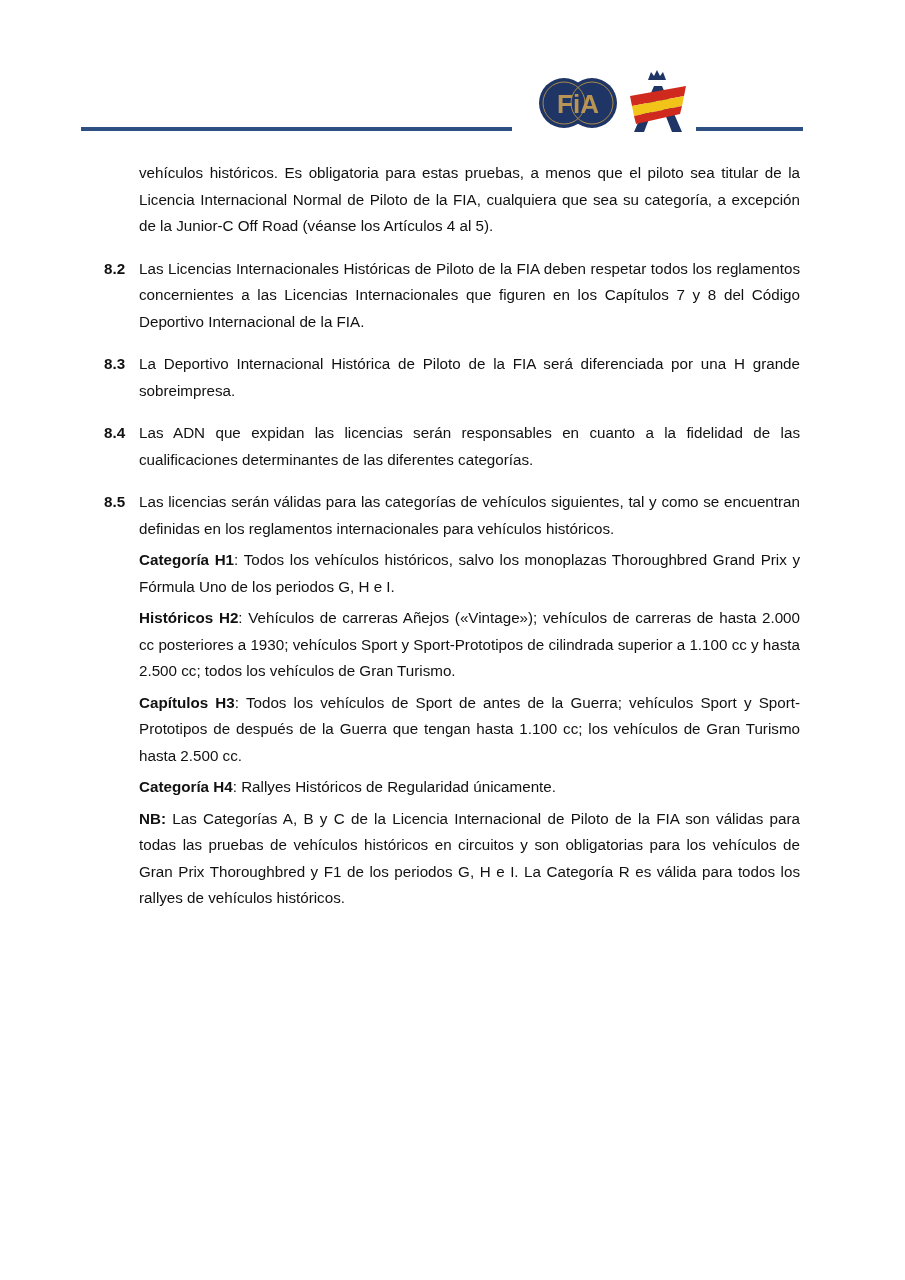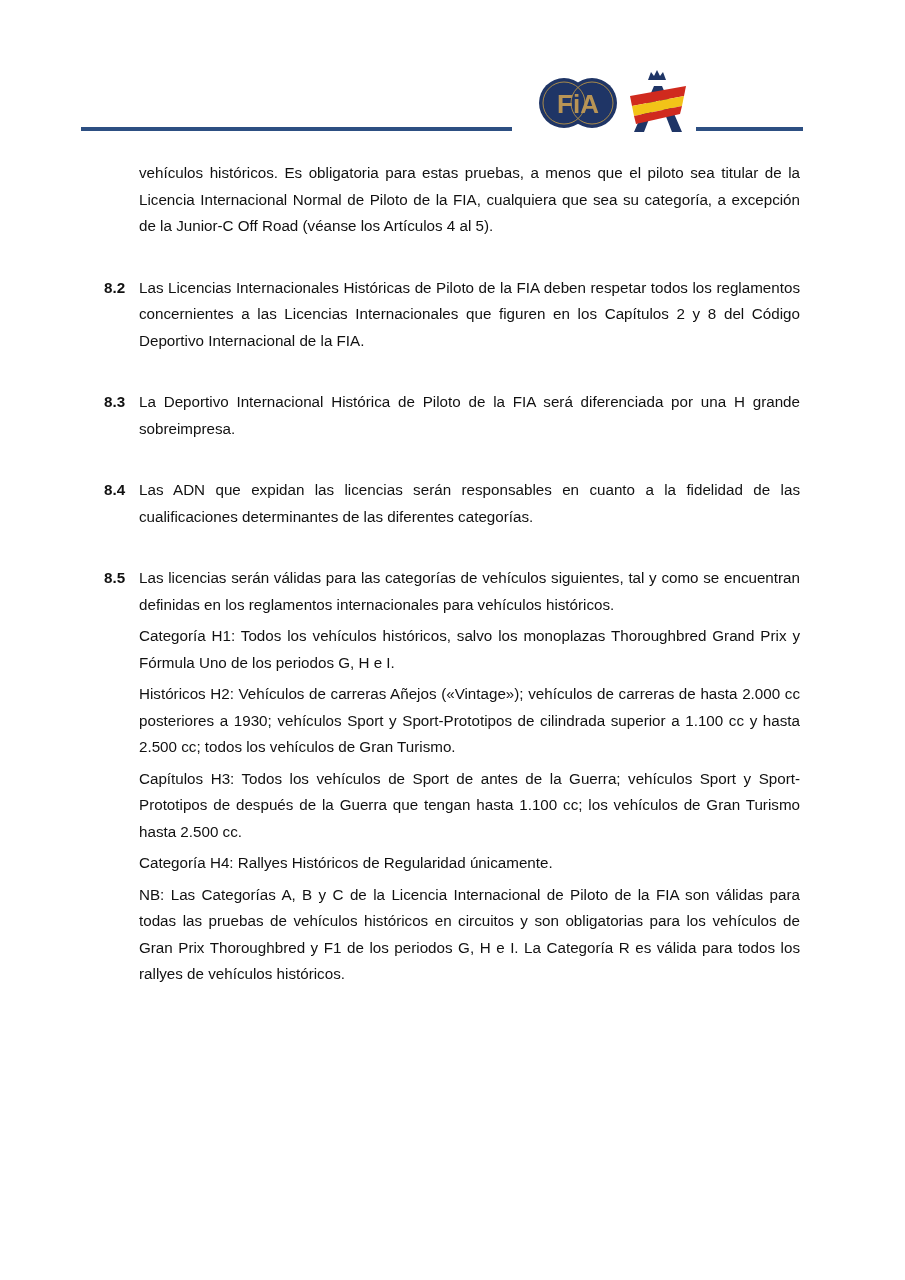--- a/index.html
+++ b/index.html
@@ -5,24 +5,24 @@
     html, body { margin:0; padding:0; background:#ffffff; }
     body { width:905px; height:1280px; position:relative; overflow:hidden;
            font-family:"Liberation Sans", sans-serif; color:#111; }
     .header-line { position:absolute; height:4px; background:#2d4f82; top:127px; }
     .line-left { left:81px; width:431px; }
     .line-right { left:696px; width:107px; }
     .logo-fia { position:absolute; left:538px; top:76px; width:80px; height:54px; }
     .logo-rfeda { position:absolute; left:626px; top:66px; width:62px; height:68px; }
     .content { position:absolute; left:104px; top:160px; width:696px; font-size:15.2px; line-height:26.5px; }
     .para { text-align:justify; margin:0 0 0 35px; }
-    .section { position:relative; margin-top:35px; }
+    .section { position:relative; margin-top:16px; }
     .num { position:absolute; left:0; top:0; font-weight:bold; }
     .sub { margin-top:5px; }
-    b { font-weight:normal; }
+    b { font-weight:bold; }
   </style>
 </head>
 <body>
 
 <div class="header-line line-left"></div>
 <div class="header-line line-right"></div>
 
 <svg class="logo-fia" viewBox="0 0 80 54">
   <circle cx="26" cy="27" r="25" fill="#1f3566"></circle>
   <circle cx="54" cy="27" r="25" fill="#1f3566"></circle>
@@ -37,21 +37,21 @@
   <path d="M4 30 L60 20 L58 30 L6 40 Z" fill="#d02a1e"></path>
   <path d="M6 40 L58 30 L56 40 L8 50 Z" fill="#f2c318"></path>
   <path d="M8 50 L56 40 L54 48 L10 58 Z" fill="#d02a1e"></path>
 </svg>
 
 <div class="content">
   <p class="para">vehículos históricos. Es obligatoria para estas pruebas, a menos que el piloto sea titular de la Licencia Internacional Normal de Piloto de la FIA, cualquiera que sea su categoría, a excepción de la Junior-C Off Road  (véanse los Artículos 4 al 5).</p>
 
   <div class="section">
     <span class="num">8.2</span>
-    <p class="para">Las Licencias Internacionales Históricas de Piloto de la FIA deben respetar todos los reglamentos concernientes a las Licencias Internacionales que figuren en los Capítulos 2 y 8 del Código Deportivo Internacional de la FIA.</p>
+    <p class="para">Las Licencias Internacionales Históricas de Piloto de la FIA deben respetar todos los reglamentos concernientes a las Licencias Internacionales que figuren en los Capítulos 7 y 8 del Código Deportivo Internacional de la FIA.</p>
   </div>
   <div class="section">
     <span class="num">8.3</span>
     <p class="para">La Deportivo Internacional Histórica de Piloto de la FIA será diferenciada por una H grande sobreimpresa.</p>
   </div>
   <div class="section">
     <span class="num">8.4</span>
     <p class="para">Las ADN que expidan las licencias serán responsables en cuanto a la fidelidad de las cualificaciones determinantes de las diferentes categorías.</p>
   </div>
   <div class="section">

